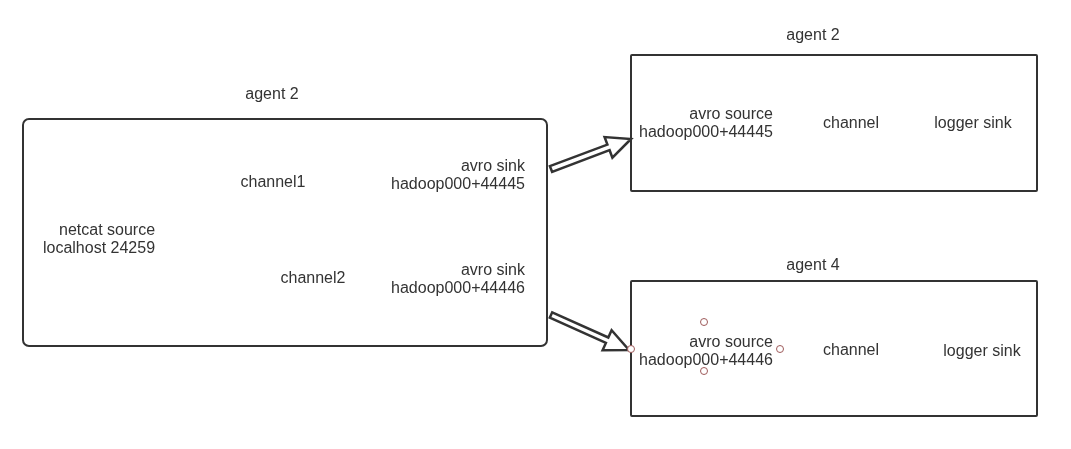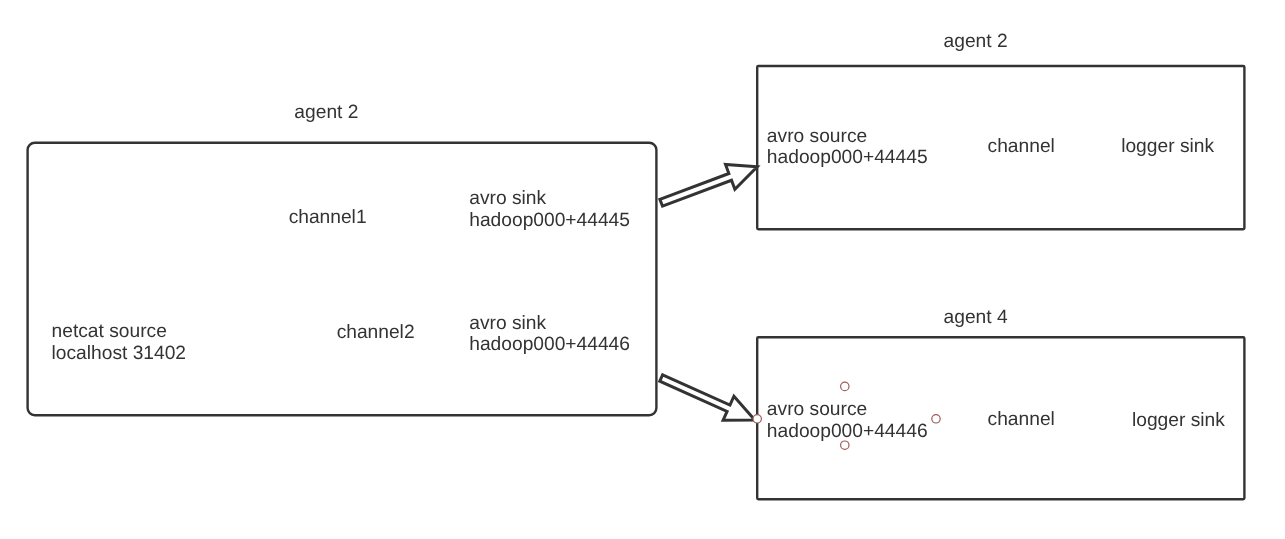--- a/index.html
+++ b/index.html
@@ -22,21 +22,21 @@
     border: 2.5px solid #333333;
     background: transparent;
   }
   .box.rounded { border-radius: 7px; }
   .box.sharp   { border-radius: 2px; }
   .label {
     position: absolute;
     transform: translate(-50%, -50%);
     font-size: 16px;
     line-height: 18px;
-    text-align: left;
+    text-align: right;
     white-space: nowrap;
     color: #333333;
   }
   .title { font-size: 16px; }
   svg.overlay {
     position: absolute;
     left: 0; top: 0;
     width: 1071px;
     height: 449px;
     pointer-events: none;
@@ -56,23 +56,23 @@
 <body>
 
 <div class="canvas">
 
   <div class="label title" style="left:272px; top:94px;">agent 2</div>
   <div class="label title" style="left:813px; top:35px;">agent 2</div>
   <div class="label title" style="left:813px; top:265px;">agent 4</div>
 
   <div class="box rounded" style="left:22px; top:118px; width:526px; height:229px;"></div>
 
-  <div class="label" style="left:99px; top:239px;margin-top:47px;">
+  <div class="label" style="left:99px; top:239px;">
     <div>netcat source</div>
-    <div>localhost 31402</div>
+    <div>localhost 24259</div>
   </div>
 
   <div class="label" style="left:273px; top:182px;">channel1</div>
 
   <div class="label" style="left:458px; top:175px;">
     <div>avro sink</div>
     <div>hadoop000+44445</div>
   </div>
 
   <div class="label" style="left:273px; top:278px;margin-left:40px;">channel2</div>

